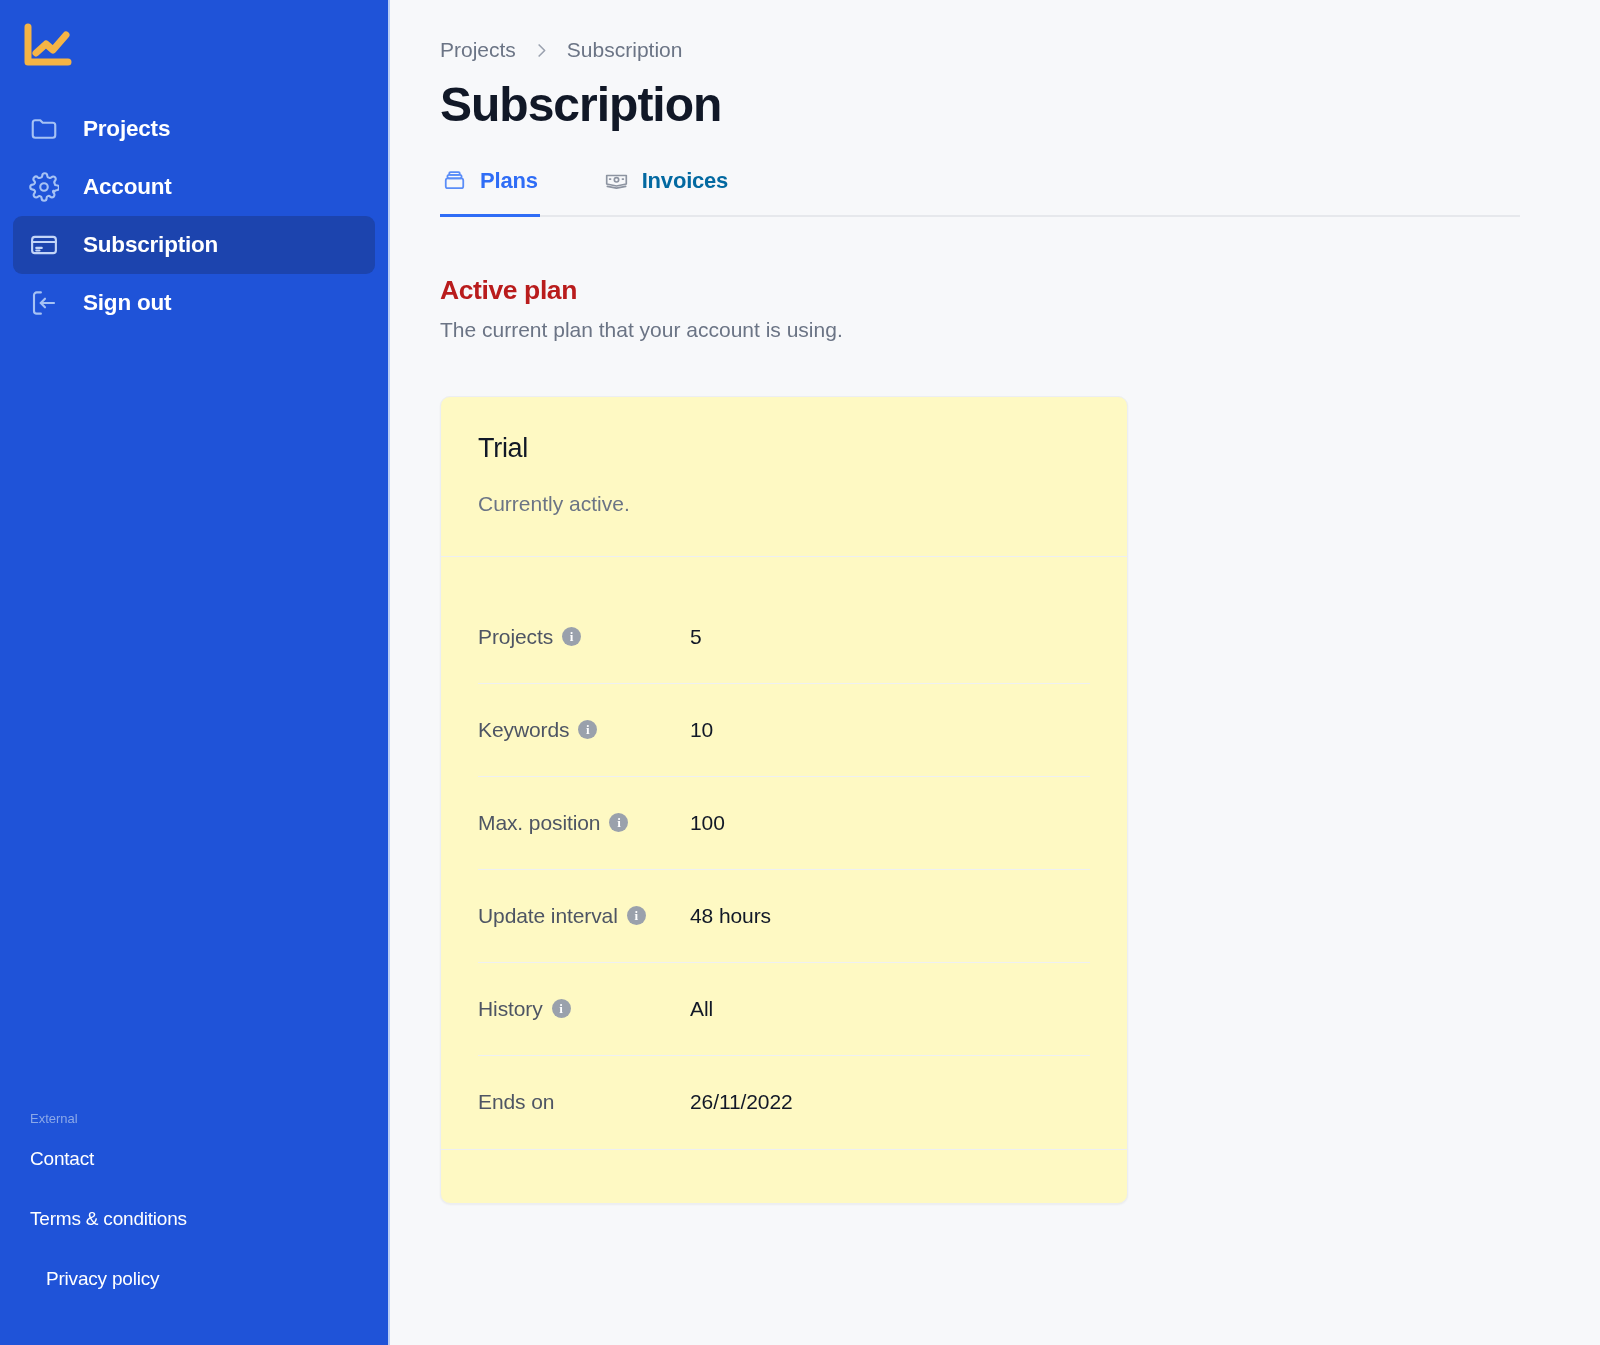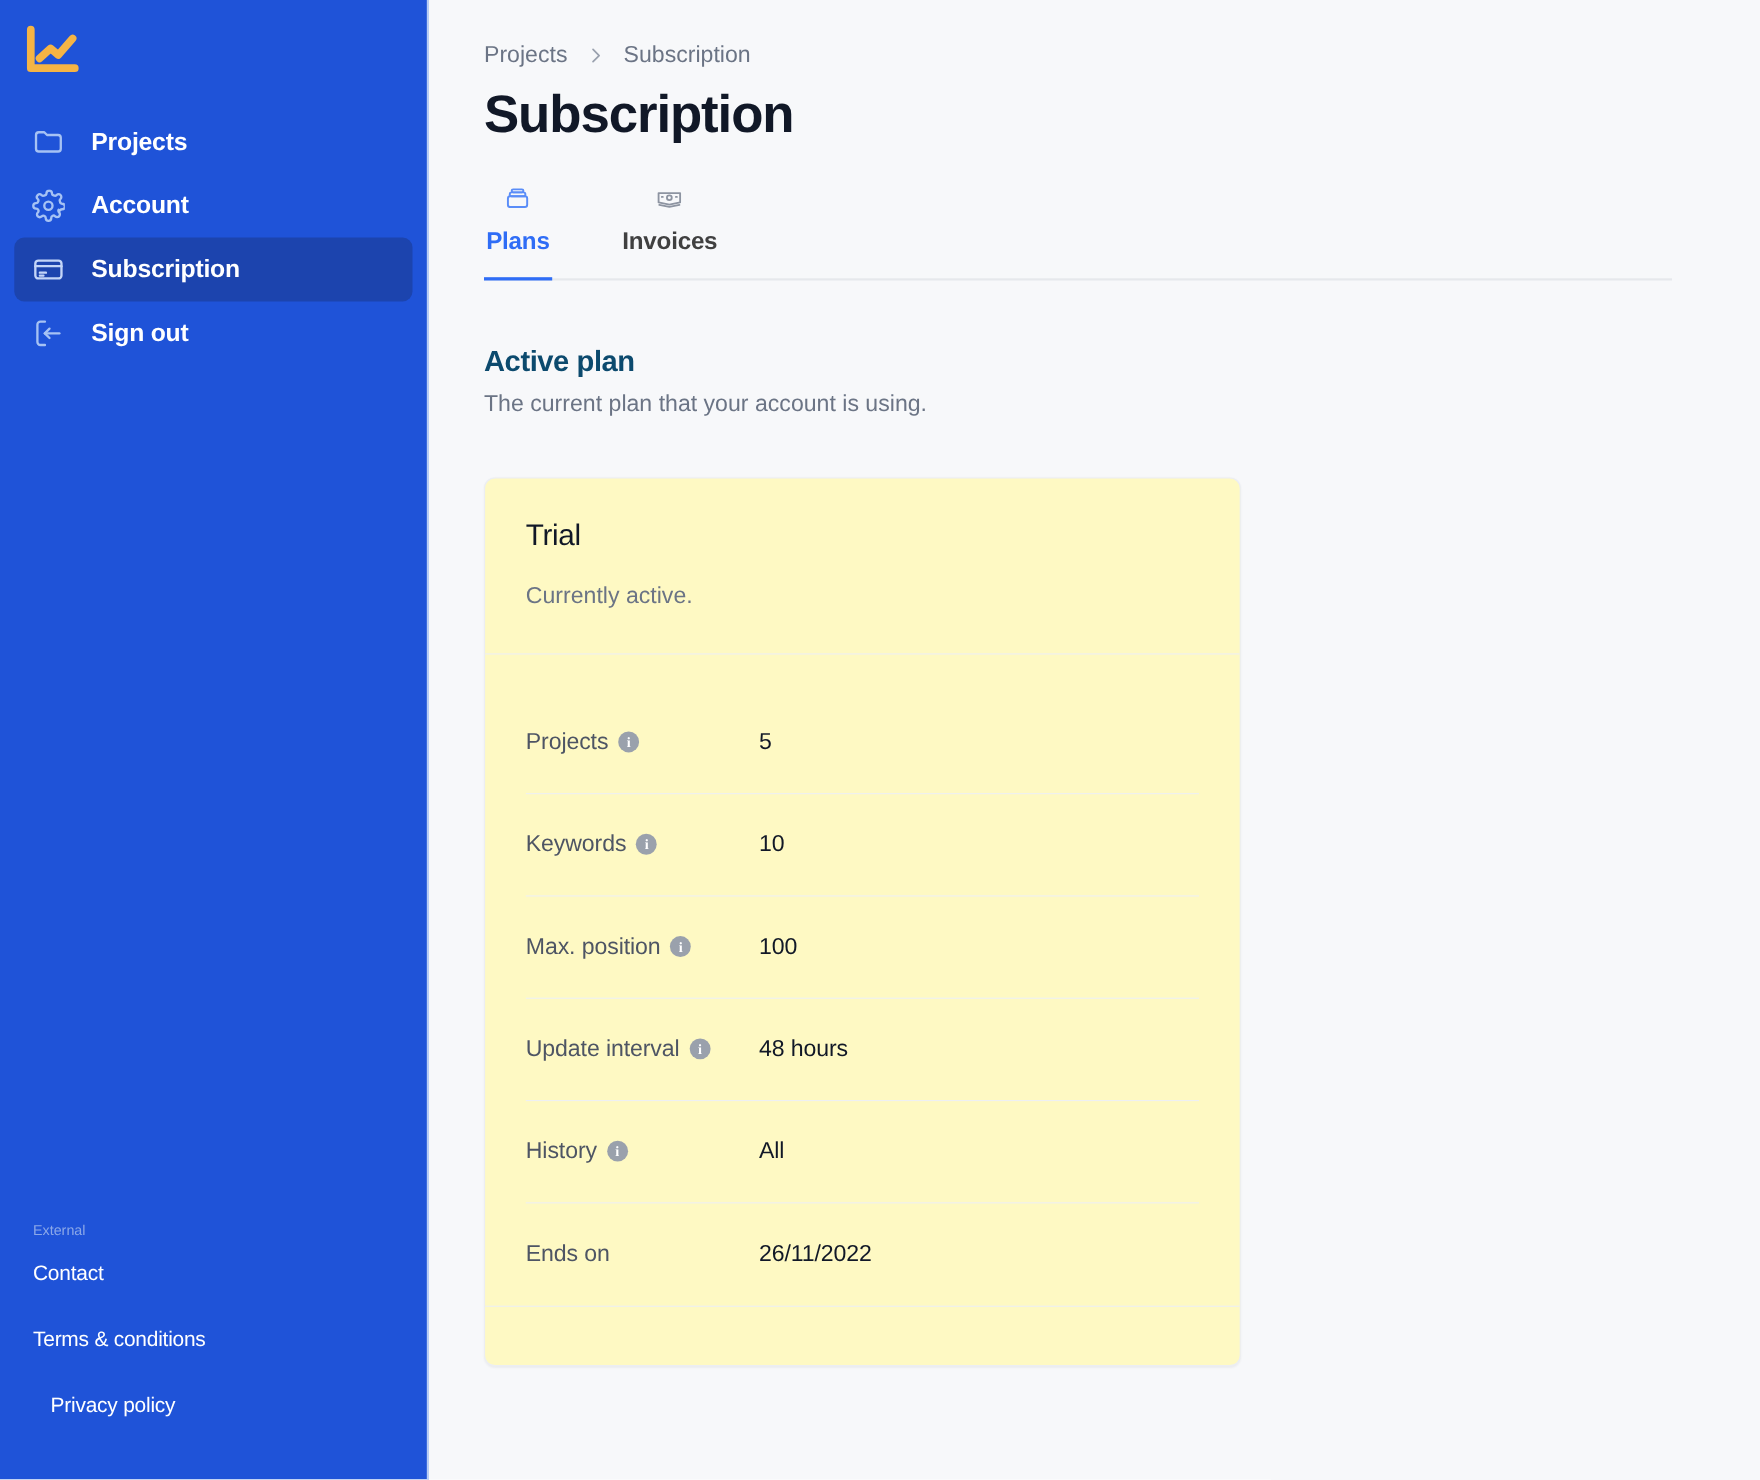--- a/index.html
+++ b/index.html
@@ -128,34 +128,33 @@
     margin-bottom: 58px;
   }
   .tab {
     display: flex;
     align-items: center;
     gap: 13px;
     padding: 4px 2px 20px 2px;
     margin-bottom: -2px;
     border-bottom: 3px solid transparent;
     cursor: pointer;
-    flex-direction: column;
   }
   .tab-label { font-size: 22px; font-weight: 700; color: #5d6personally; }
-  .tab-label { color: #404040; letter-spacing: -0.2px; }
+  .tab-label { color: #0369a1; letter-spacing: -0.2px; }
   .tab-ico { color: #8d94a1; display: flex; align-items: center; }
   .tab.active { border-bottom-color: #2f6df6; }
   .tab.active .tab-label { color: #2f6df6; }
   .tab.active .tab-ico { color: #5a8df8; }
 
   
   .section-title {
     font-size: 26.5px;
     font-weight: 700;
-    color: #0c4a6e;
+    color: #b91c1c;
     letter-spacing: -0.4px;
     margin-bottom: 12px;
   }
   .section-sub {
     font-size: 21px;
     color: #6b7485;
     margin-bottom: 54px;
   }
 
   

